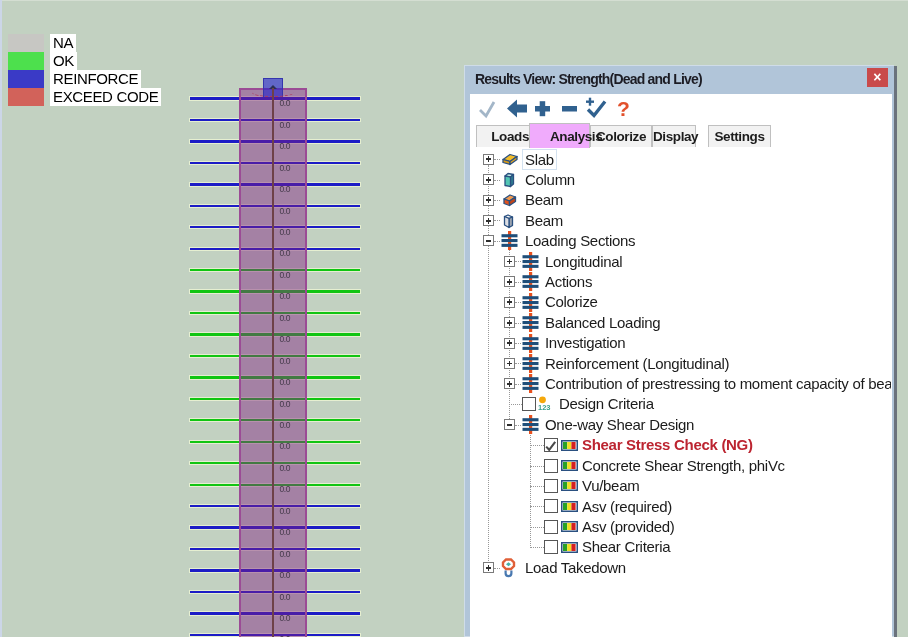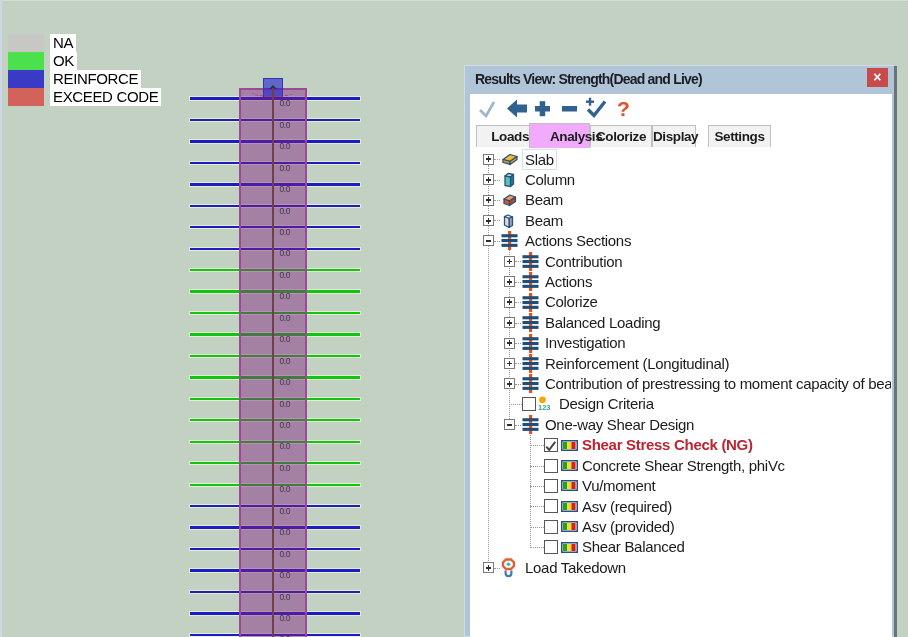--- a/index.html
+++ b/index.html
@@ -183,32 +183,32 @@
           <span class="tl" style="left:55px;top:62.7px;">Beam</span>
           <span class="eb" style="left:13px;top:87.4px;">
             <i class="ph"></i>
           </span>
           <span style="position:absolute;left:31px;top:83.4px;line-height:0;"><svg width="17" height="19" viewBox="0 0 17 19">
               <rect x="7" y="0" width="3.2" height="19" fill="#e8501d"></rect>
               <rect x="0.5" y="3.2" width="16" height="3.1" fill="#1f4e79"></rect>
               <rect x="0.5" y="8" width="16" height="3.1" fill="#1f4e79"></rect>
               <rect x="0.5" y="12.8" width="16" height="3.1" fill="#1f4e79"></rect>
             </svg></span>
-          <span class="tl" style="left:55px;top:83.1px;">Actions Sections</span>
+          <span class="tl" style="left:55px;top:83.1px;">Loading Sections</span>
           <span class="eb" style="left:34px;top:107.8px;">
             <i class="ph"></i>
             <i class="pv"></i>
           </span>
           <span style="position:absolute;left:52px;top:103.8px;line-height:0;"><svg width="17" height="19" viewBox="0 0 17 19">
               <rect x="7" y="0" width="3.2" height="19" fill="#e8501d"></rect>
               <rect x="0.5" y="3.2" width="16" height="3.1" fill="#1f4e79"></rect>
               <rect x="0.5" y="8" width="16" height="3.1" fill="#1f4e79"></rect>
               <rect x="0.5" y="12.8" width="16" height="3.1" fill="#1f4e79"></rect>
             </svg></span>
-          <span class="tl" style="left:75px;top:103.5px;">Contribution</span>
+          <span class="tl" style="left:75px;top:103.5px;">Longitudinal</span>
           <span class="eb" style="left:34px;top:128.2px;">
             <i class="ph"></i>
             <i class="pv"></i>
           </span>
           <span style="position:absolute;left:52px;top:124.2px;line-height:0;"><svg width="17" height="19" viewBox="0 0 17 19">
               <rect x="7" y="0" width="3.2" height="19" fill="#e8501d"></rect>
               <rect x="0.5" y="3.2" width="16" height="3.1" fill="#1f4e79"></rect>
               <rect x="0.5" y="8" width="16" height="3.1" fill="#1f4e79"></rect>
               <rect x="0.5" y="12.8" width="16" height="3.1" fill="#1f4e79"></rect>
             </svg></span>
@@ -302,21 +302,21 @@
               <rect x="10.4" y="2" width="4.2" height="7" fill="#d42020"></rect>
             </svg></span>
           <span class="tl" style="left:112px;top:307.7px;">Concrete Shear Strength, phiVc</span>
           <span class="cb" style="left:74px;top:330.9px;"></span>
           <span style="position:absolute;left:91px;top:332.4px;line-height:0;"><svg width="17" height="11" viewBox="0 0 17 11">
               <rect x="0.75" y="0.75" width="15.5" height="9.5" fill="#fff" stroke="#2a5080" stroke-width="1.5"></rect>
               <rect x="2" y="2" width="4.2" height="7" fill="#28a028"></rect>
               <rect x="6.2" y="2" width="4.2" height="7" fill="#f0e020"></rect>
               <rect x="10.4" y="2" width="4.2" height="7" fill="#d42020"></rect>
             </svg></span>
-          <span class="tl" style="left:112px;top:328.1px;">Vu/moment</span>
+          <span class="tl" style="left:112px;top:328.1px;">Vu/beam</span>
           <span class="cb" style="left:74px;top:351.4px;"></span>
           <span style="position:absolute;left:91px;top:352.9px;line-height:0;"><svg width="17" height="11" viewBox="0 0 17 11">
               <rect x="0.75" y="0.75" width="15.5" height="9.5" fill="#fff" stroke="#2a5080" stroke-width="1.5"></rect>
               <rect x="2" y="2" width="4.2" height="7" fill="#28a028"></rect>
               <rect x="6.2" y="2" width="4.2" height="7" fill="#f0e020"></rect>
               <rect x="10.4" y="2" width="4.2" height="7" fill="#d42020"></rect>
             </svg></span>
           <span class="tl" style="left:112px;top:348.6px;">Asv (required)</span>
           <span class="cb" style="left:74px;top:371.8px;"></span>
           <span style="position:absolute;left:91px;top:373.3px;line-height:0;"><svg width="17" height="11" viewBox="0 0 17 11">
@@ -326,21 +326,21 @@
               <rect x="10.4" y="2" width="4.2" height="7" fill="#d42020"></rect>
             </svg></span>
           <span class="tl" style="left:112px;top:369.0px;">Asv (provided)</span>
           <span class="cb" style="left:74px;top:392.2px;"></span>
           <span style="position:absolute;left:91px;top:393.7px;line-height:0;"><svg width="17" height="11" viewBox="0 0 17 11">
               <rect x="0.75" y="0.75" width="15.5" height="9.5" fill="#fff" stroke="#2a5080" stroke-width="1.5"></rect>
               <rect x="2" y="2" width="4.2" height="7" fill="#28a028"></rect>
               <rect x="6.2" y="2" width="4.2" height="7" fill="#f0e020"></rect>
               <rect x="10.4" y="2" width="4.2" height="7" fill="#d42020"></rect>
             </svg></span>
-          <span class="tl" style="left:112px;top:389.4px;">Shear Balanced</span>
+          <span class="tl" style="left:112px;top:389.4px;">Shear Criteria</span>
           <span class="eb" style="left:13px;top:414.1px;">
             <i class="ph"></i>
             <i class="pv"></i>
           </span>
           <span style="position:absolute;left:31px;top:409.6px;line-height:0;"><svg width="15" height="20" viewBox="0 0 15 20">
               <path d="M5,1.5 L10,1.5 L13,4.5 L13,8 L10,11 L5,11 L2,8 L2,4.5 Z" fill="#fff" stroke="#e06038" stroke-width="2.4" stroke-linejoin="miter"></path>
               <polygon points="7.5,4.2 10,6.2 7.5,8.2 5,6.2" fill="#45b2a8"></polygon>
               <path d="M4.6,12.5 L4.6,15.2 A2.9,2.9 0 0 0 10.4,15.2 L10.4,12.5" fill="none" stroke="#4878b0" stroke-width="2.2"></path>
             </svg></span>
           <span class="tl" style="left:55px;top:409.8px;">Load Takedown</span>

